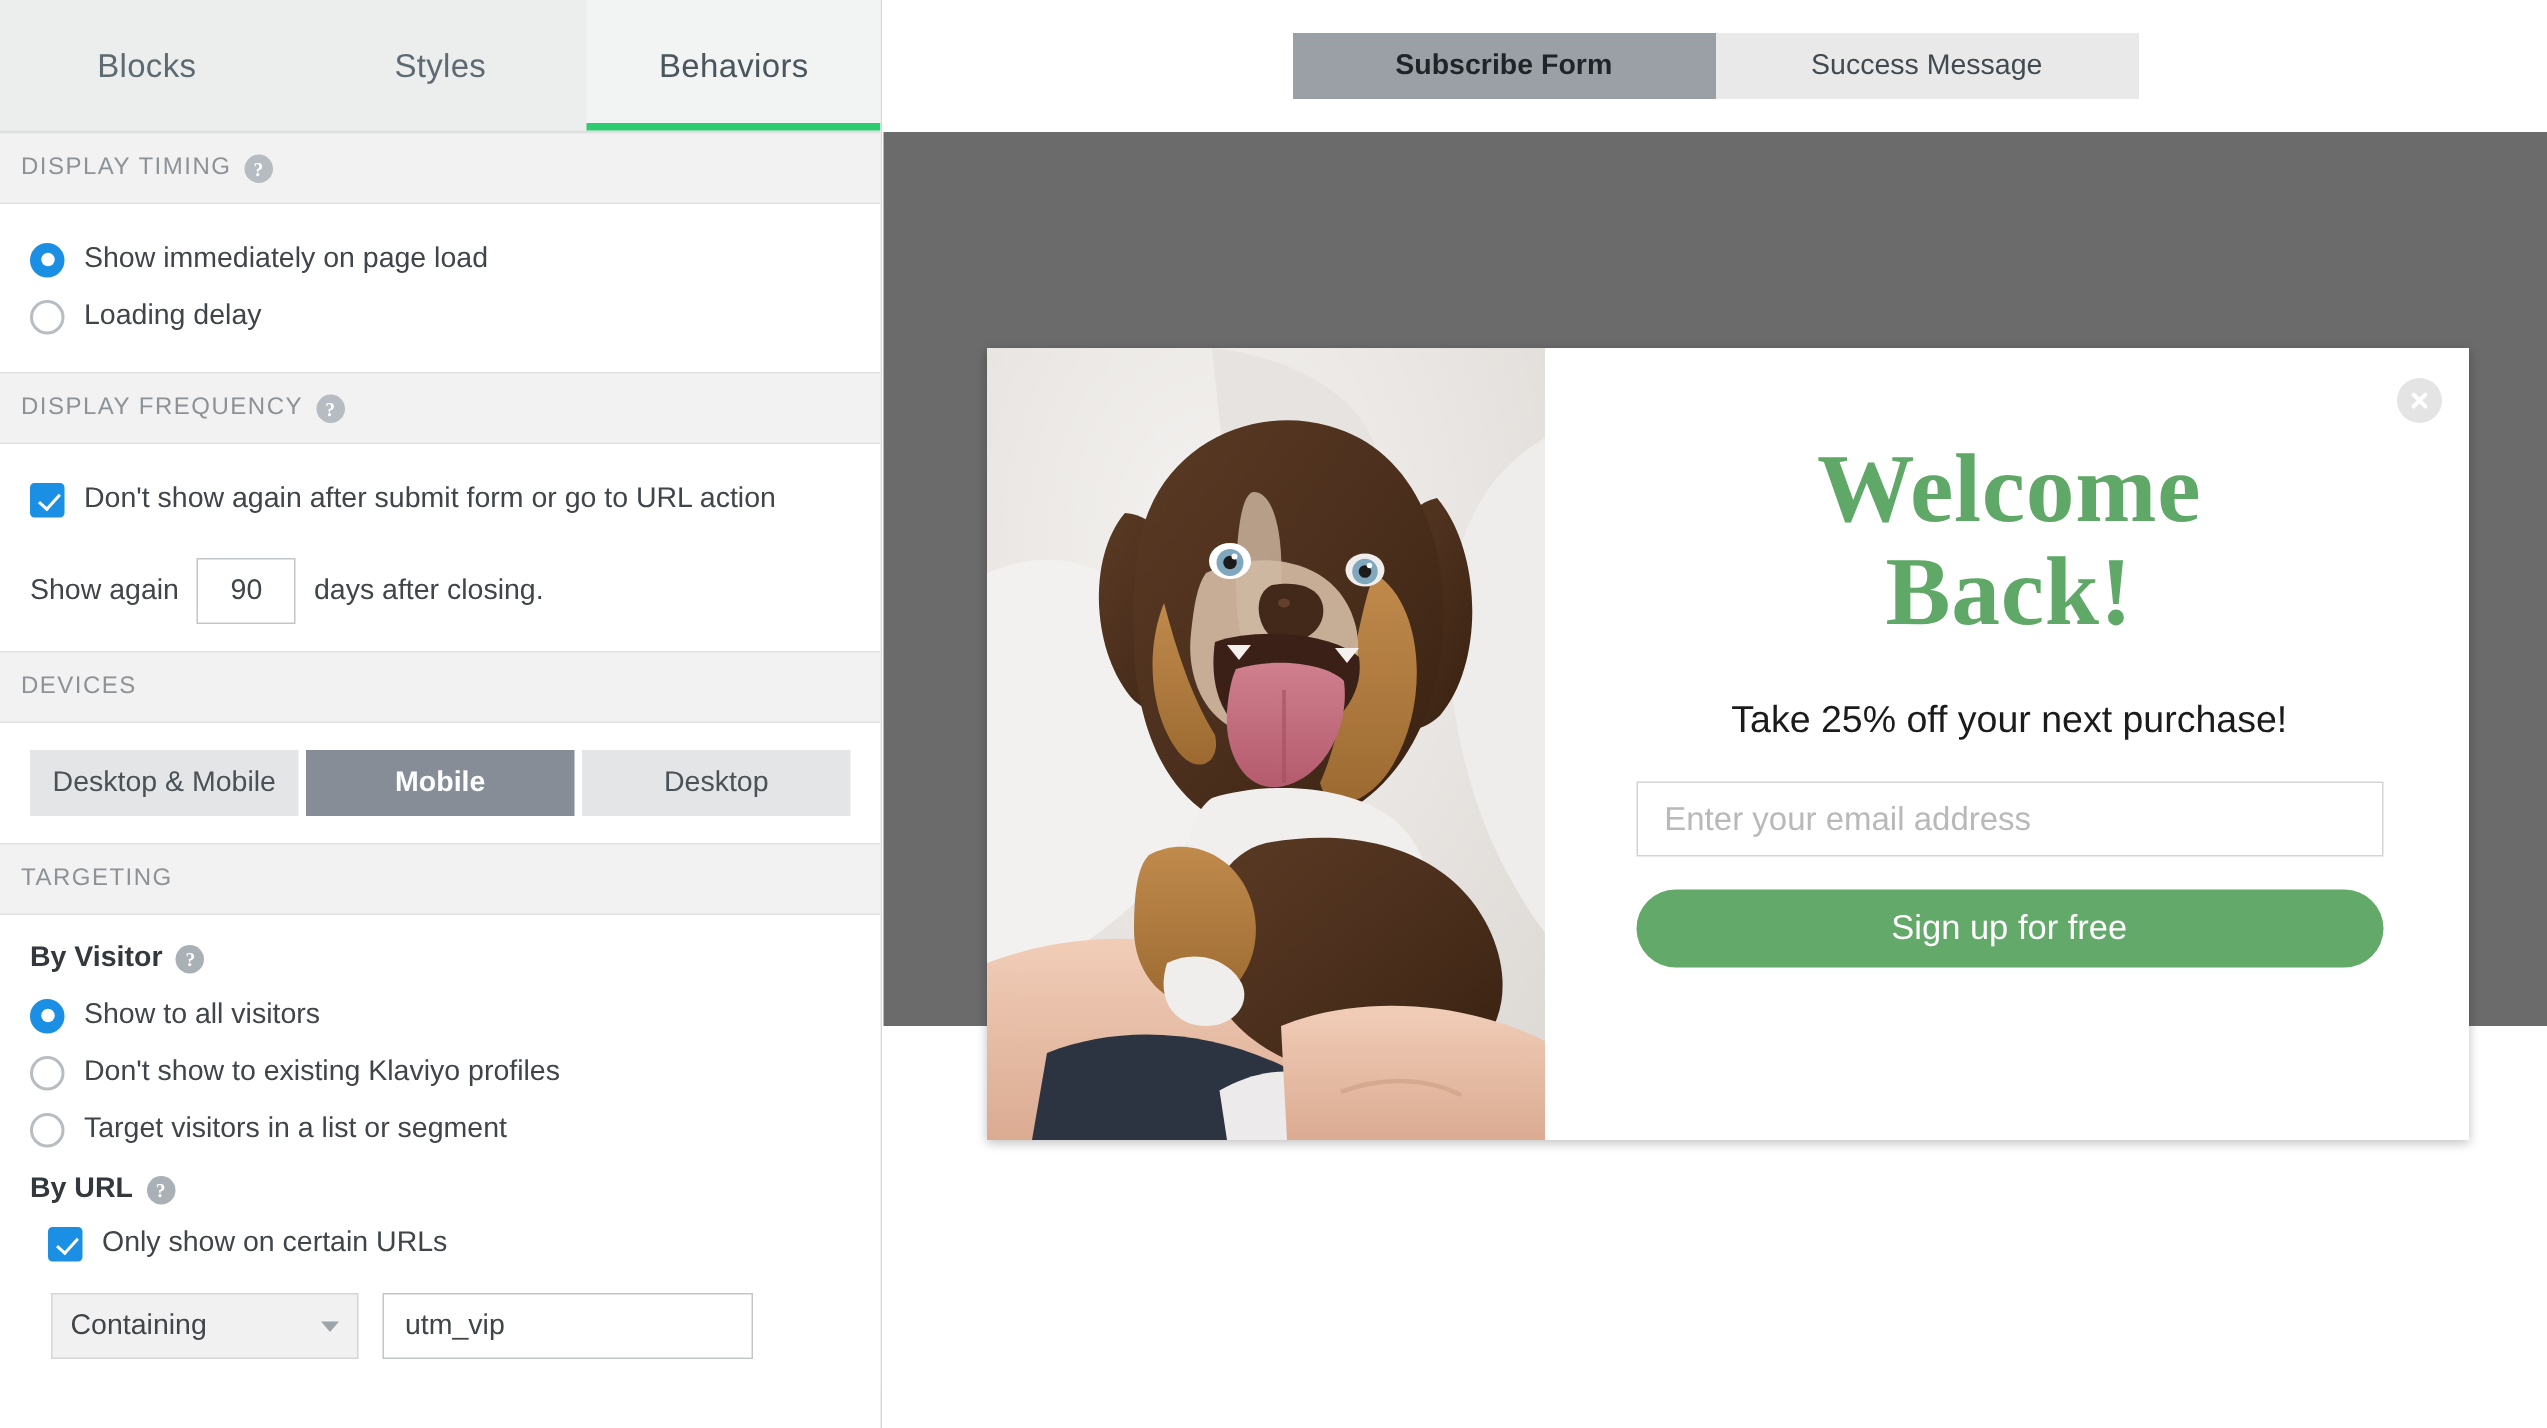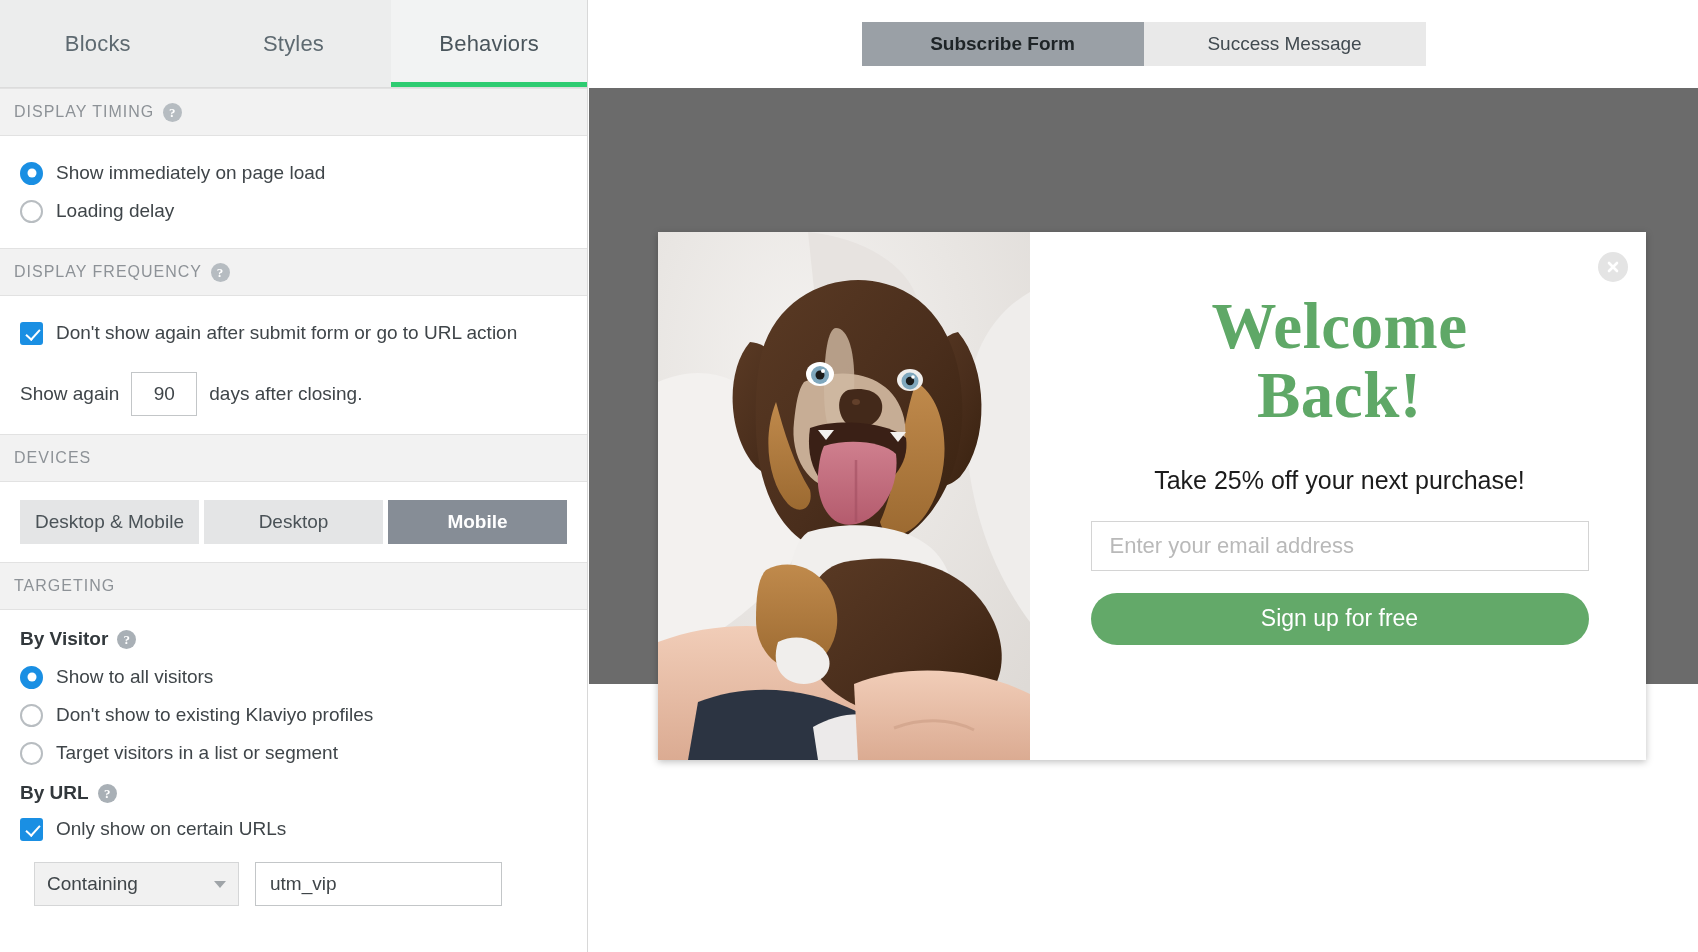--- a/index.html
+++ b/index.html
@@ -255,25 +255,25 @@
     </div>
 
     <div class="section-head">
       <span>DEVICES</span>
     </div>
     <div class="section-body">
       <div class="seg-group">
         <div class="seg">
           <span>Desktop &amp; Mobile</span>
         </div>
+        <div class="seg active">
+          <span>Mobile</span>
+        </div>
         <div class="seg">
           <span>Desktop</span>
-        </div>
-        <div class="seg active">
-          <span>Mobile</span>
         </div>
       </div>
     </div>
 
     <div class="section-head">
       <span>TARGETING</span>
     </div>
     <div class="section-body" style="padding-top:14px;">
       <div class="sub-label">
         <span>By Visitor</span>
@@ -289,21 +289,21 @@
       </div>
       <div class="opt-row">
         <span class="radio"></span>
         <span>Target visitors in a list or segment</span>
       </div>
 
       <div class="sub-label" style="margin-top:10px;">
         <span>By URL</span>
         <span class="help-icon dark">?</span>
       </div>
-      <div class="opt-row" style="margin-top:6px;">
+      <div class="opt-row" style="margin-top:6px;margin-left:12px;">
         <span class="check on"></span>
         <span>Only show on certain URLs</span>
       </div>
       <div class="url-row">
         <div class="select">
           <span>Containing</span>
           <span class="caret"></span>
         </div>
         <input class="text-input" type="text" value="utm_vip" style="">
       </div>

